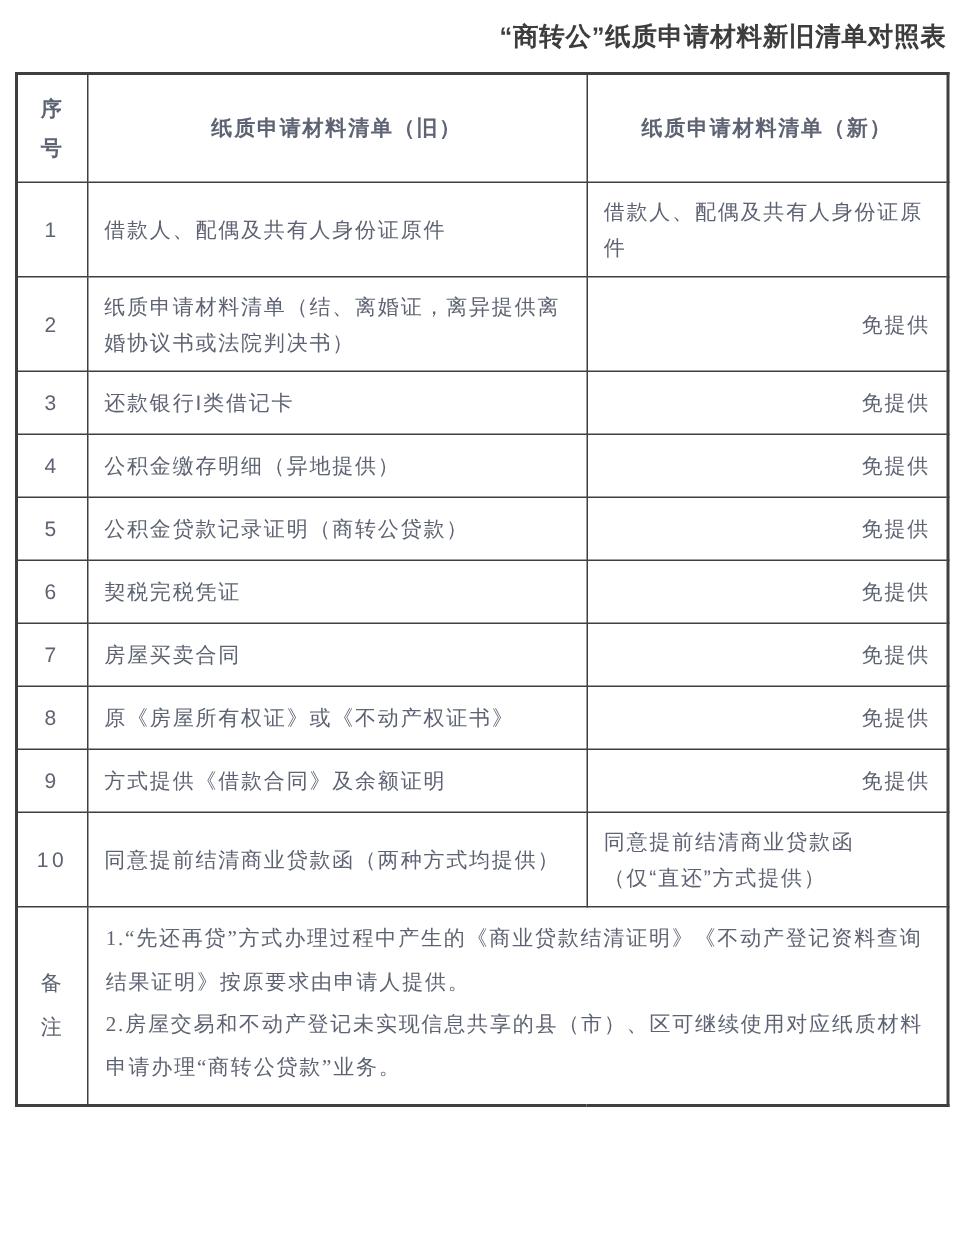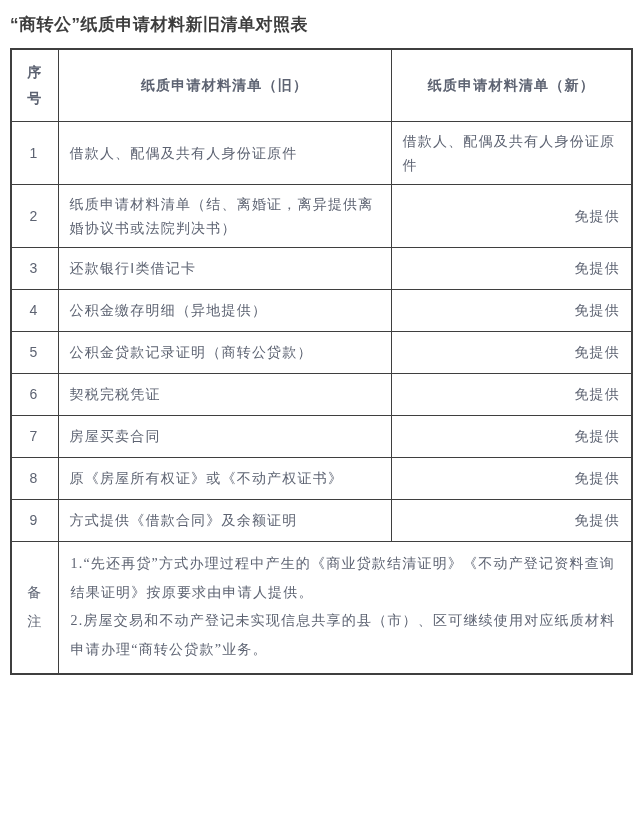--- a/index.html
+++ b/index.html
@@ -14,21 +14,21 @@
     width:640px;height:825px;
     background:var(--bg-color);
     font-family:"Liberation Sans","DejaVu Sans",sans-serif;
     overflow:hidden;
   }
   .page{padding:11px 9px 0 10px;}
   .title{
     margin:2px 0 12px 0;
     font-size:17px;
     font-weight:bold;
-    text-align:left;
+    text-align:right;
     color:var(--title-color);
     letter-spacing:0.5px;
   }
   table.doc-table{
     border-collapse:collapse;
     table-layout:fixed;
     width:621px;
     font-size:14px;
     color:var(--text-color);
     border:2px solid var(--border-color);
@@ -135,20 +135,25 @@
         <tr>
           <td class="seq">8</td>
           <td class="old">原《房屋所有权证》或《不动产权证书》</td>
           <td class="new center">免提供</td>
         </tr>
         <tr>
           <td class="seq">9</td>
           <td class="old">方式提供《借款合同》及余额证明</td>
           <td class="new center">免提供</td>
         </tr>
+        <tr>
+          <td class="seq">10</td>
+          <td class="old">同意提前结清商业贷款函（两种方式均提供）</td>
+          <td class="new">同意提前结清商业贷款函（仅“直还”方式提供）</td>
+        </tr>
       </tbody>
     <tbody>
       <tr class="remark-row">
         <td class="remark-label">备
 注</td>
         <td class="remark-content" colspan="2">
             <p>1.“先还再贷”方式办理过程中产生的《商业贷款结清证明》《不动产登记资料查询结果证明》按原要求由申请人提供。</p>
             <p>2.房屋交易和不动产登记未实现信息共享的县（市）、区可继续使用对应纸质材料申请办理“商转公贷款”业务。</p>
           </td>
       </tr>

